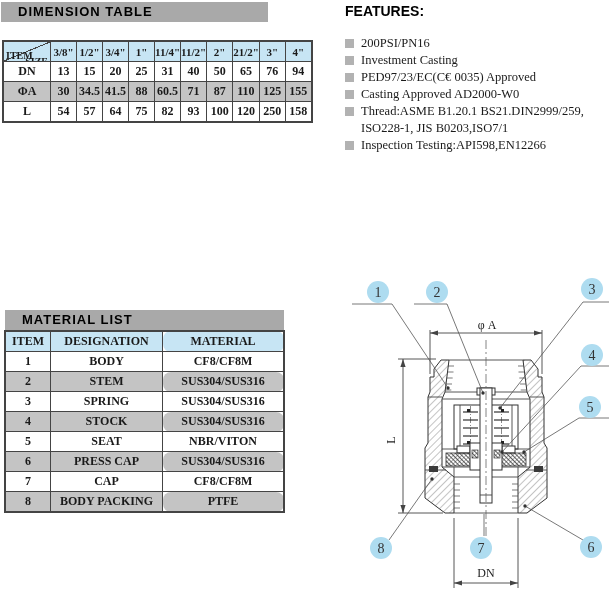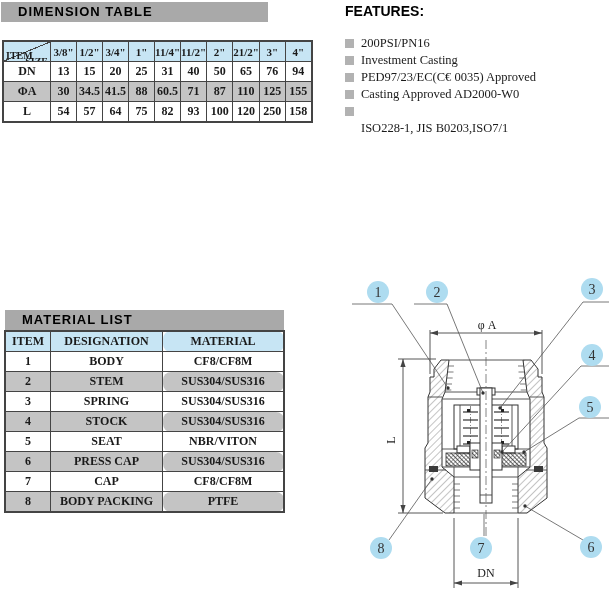--- a/index.html
+++ b/index.html
@@ -135,24 +135,29 @@
       <div class="feature-line">
         <span class="feature-bullet"></span>
         <span>PED97/23/EC(C€ 0035) Approved</span>
       </div>
       <div class="feature-line">
         <span class="feature-bullet"></span>
         <span>Casting Approved AD2000-W0</span>
       </div>
       <div class="feature-line">
         <span class="feature-bullet"></span>
+        <span>Thread:ASME B1.20.1 BS21.DIN2999/259,</span>
       </div>
       <div class="feature-line">
         <span class="feature-bullet hidden"></span>
         <span>ISO228-1, JIS B0203,ISO7/1</span>
+      </div>
+      <div class="feature-line">
+        <span class="feature-bullet"></span>
+        <span>Inspection Testing:API598,EN12266</span>
       </div>
     </div>
 </div>
 
 <table id="material-table">
   <tbody>
     <tr class="hdr">
       <td class="c0">ITEM</td>
       <td class="c1">DESIGNATION</td>
       <td class="c2">MATERIAL</td>

